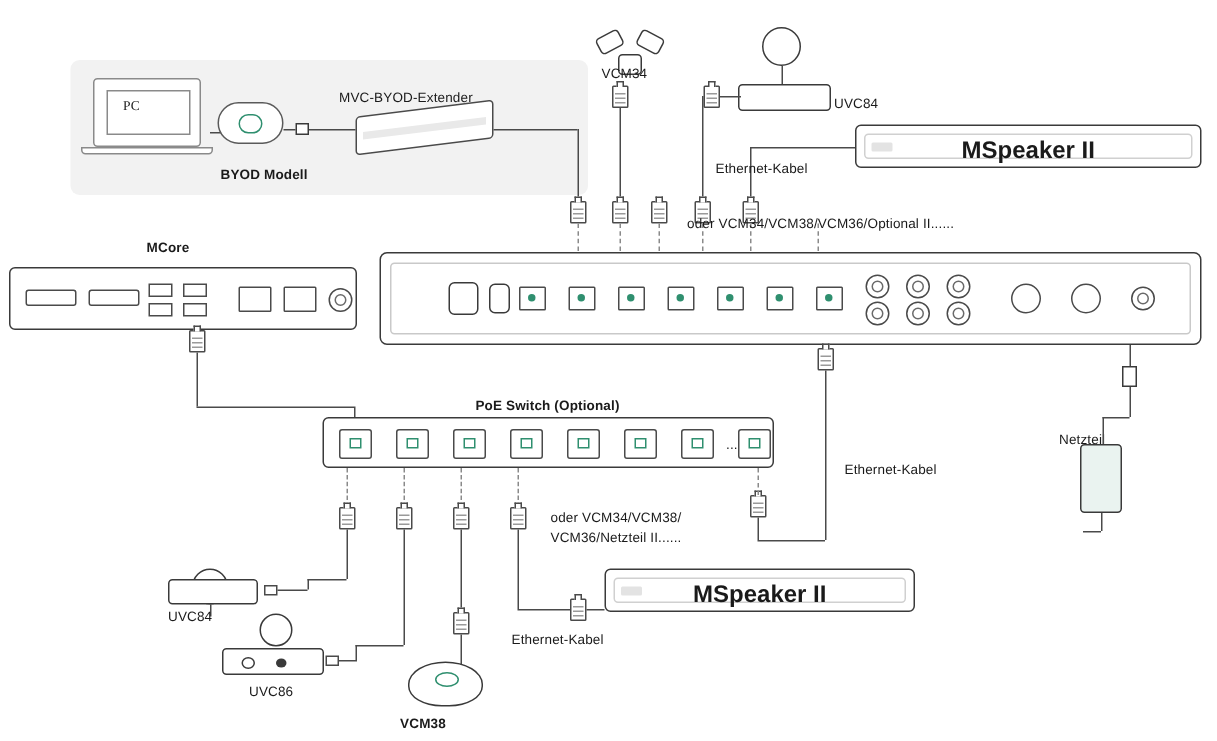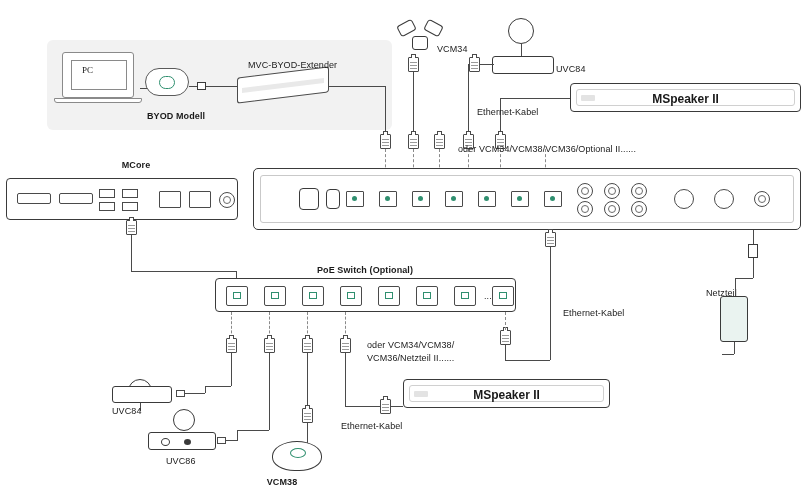--- a/index.html
+++ b/index.html
@@ -218,21 +218,21 @@
     position: absolute;
     left: 5px; top: 5px; right: 5px; bottom: 5px;
     border: 1px solid #d0d0d0;
     border-radius: 3px;
   }
   .speaker .stext {
     position: absolute;
     left: 0; right: 0; top: 50%;
     margin-top: -6px;
     text-align: center;
-    font-size: 12px;
+    font-size: 16px;
     font-weight: bold;
     color: #1a1a1a;
   }
   .speaker .sbadge {
     position: absolute;
     left: 10px; top: 50%;
     margin-top: -3px;
     width: 14px; height: 6px;
     background: #e3e3e3;
     border-radius: 1px;
@@ -417,35 +417,35 @@
   <div class="line h" style="left:140px; top:88px; width:8px;"></div>
 
   <div class="dongle"></div>
 
   <div class="line h" style="left:189px; top:86px; width:48px;"></div>
   <div class="box" style="left:197px; top:82px; width:9px; height:8px;"></div>
 
   <div class="extender">
     <div class="bar"></div>
   </div>
-  <div class="lbl" style="left:248px; top:60px;">MVC-BYOD-Extender</div>
+  <div class="lbl" style="left:226px; top:60px;">MVC-BYOD-Extender</div>
 
   <div class="lbl b" style="left:147px; top:111px;">BYOD  Modell</div>
 
   <div class="line h" style="left:329px; top:86px; width:56px;"></div>
   <div class="line v" style="left:385px; top:86px; height:48px;"></div>
   <div class="rj45" style="left:380px; top:134px;"></div>
   <div class="dash-v" style="left:385px; top:149px; height:49px;"></div>
 
   <div class="vcm34">
     <div class="arm" style="left:0px; top:0px; transform: rotate(-28deg);"></div>
     <div class="arm" style="left:27px; top:0px; transform: rotate(28deg);"></div>
     <div class="hub"></div>
   </div>
-  <div class="lbl" style="left:437px; top:44px;">VCM34</div>
+  <div class="lbl" style="left:401px; top:44px;">VCM34</div>
 
   <div class="rj45" style="left:408px; top:57px;"></div>
   <div class="line v" style="left:413px; top:72px; height:62px;"></div>
   <div class="rj45" style="left:408px; top:134px;"></div>
   <div class="dash-v" style="left:413px; top:149px; height:49px;"></div>
 
   <div class="cam-lens" style="left:508px; top:18px; width:26px; height:26px;"></div>
   <div class="line v" style="left:521px; top:44px; height:12px;"></div>
   <div class="cam-body" style="left:492px; top:56px; width:62px; height:18px;"></div>
   <div class="lbl" style="left:556px; top:64px;">UVC84</div>
@@ -508,21 +508,21 @@
     <div class="jack" style="left:350px; top:32px;"></div>
     <div class="jack" style="left:377px; top:14px;"></div>
     <div class="jack" style="left:377px; top:32px;"></div>
 
     <div class="knob" style="left:420px; top:20px;"></div>
     <div class="knob" style="left:460px; top:20px;"></div>
 
     <div class="jack" style="left:500px; top:22px;"></div>
   </div>
 
-  <div class="lbl b c" style="left:136px; top:160px;">MCore</div>
+  <div class="lbl b c" style="left:112px; top:160px;">MCore</div>
   <div class="mcore">
     <div class="hdmi" style="left:10px; top:14px;"></div>
     <div class="hdmi" style="left:52px; top:14px;"></div>
     <div class="usb" style="left:92px; top:10px;"></div>
     <div class="usb" style="left:92px; top:23px;"></div>
     <div class="usb" style="left:115px; top:10px;"></div>
     <div class="usb" style="left:115px; top:23px;"></div>
     <div class="lanp" style="left:152px; top:12px;"></div>
     <div class="lanp" style="left:182px; top:12px;"></div>
     <div class="jack" style="left:212px; top:13px;"></div>

